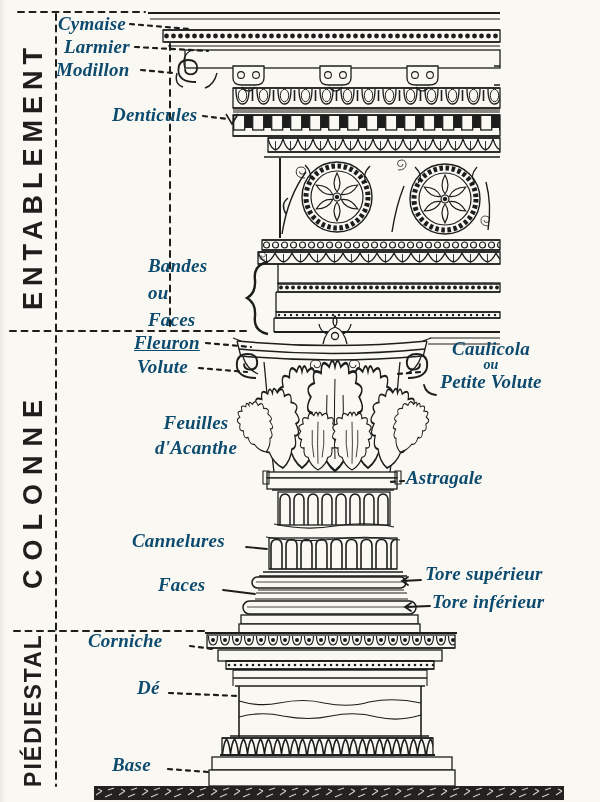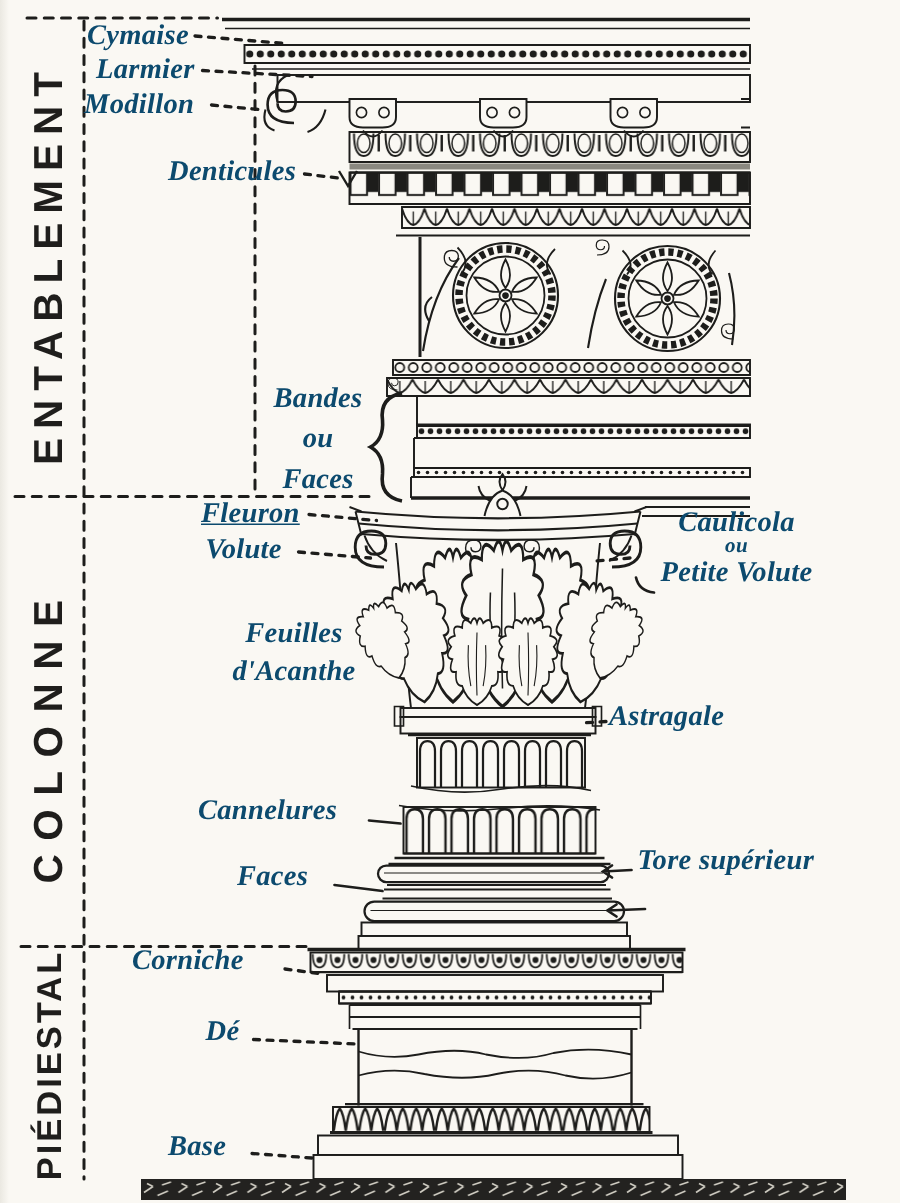--- a/index.html
+++ b/index.html
@@ -10,21 +10,21 @@
   svg.art{position:absolute;left:0;top:0;width:600px;height:802px;}
 
   
   .lbl{position:absolute;font-style:italic;font-weight:700;font-size:19px;line-height:1.05;
        color:#0c4a6e;white-space:nowrap;letter-spacing:.2px;}
   .lbl.block span{display:block;}
   #lbl-cymaise{left:58px;top:14px;}
   #lbl-larmier{left:64px;top:37px;}
   #lbl-modillon{left:56px;top:60px;}
   #lbl-denticules{left:112px;top:105px;}
-  #lbl-bandes{left:166px;top:252px;width:92px;text-align:center;line-height:27px;}
+  #lbl-bandes{left:148px;top:252px;width:92px;line-height:27px;}
   #lbl-fleuron{left:134px;top:333px;text-decoration:underline;}
   #lbl-volute{left:137px;top:357px;}
   #lbl-caulicole{left:420px;top:339px;width:142px;text-align:center;line-height:19px;}
   #lbl-caulicole .small{font-size:14px;line-height:14px;}
   #lbl-feuilles{left:143px;top:410px;width:106px;text-align:center;line-height:25px;}
   #lbl-astragale{left:406px;top:468px;}
   #lbl-cannelures{left:132px;top:531px;}
   #lbl-scotie{left:158px;top:575px;}
   #lbl-toresup{left:425px;top:564px;}
   #lbl-toreinf{left:432px;top:592px;}
@@ -352,17 +352,18 @@
 
 <div class="lbl block" id="lbl-feuilles">
   <span>Feuilles</span>
   <span>d'Acanthe</span>
 </div>
 
 <div class="lbl" id="lbl-astragale">Astragale</div>
 <div class="lbl" id="lbl-cannelures">Cannelures</div>
 <div class="lbl" id="lbl-scotie">Faces</div>
 <div class="lbl" id="lbl-toresup">Tore supérieur</div>
+<div class="lbl" id="lbl-toreinf">Tore inférieur</div>
 <div class="lbl" id="lbl-corniche">Corniche</div>
 <div class="lbl" id="lbl-de">Dé</div>
 <div class="lbl" id="lbl-base">Base</div>
 
 </div>
 
 </body></html>

